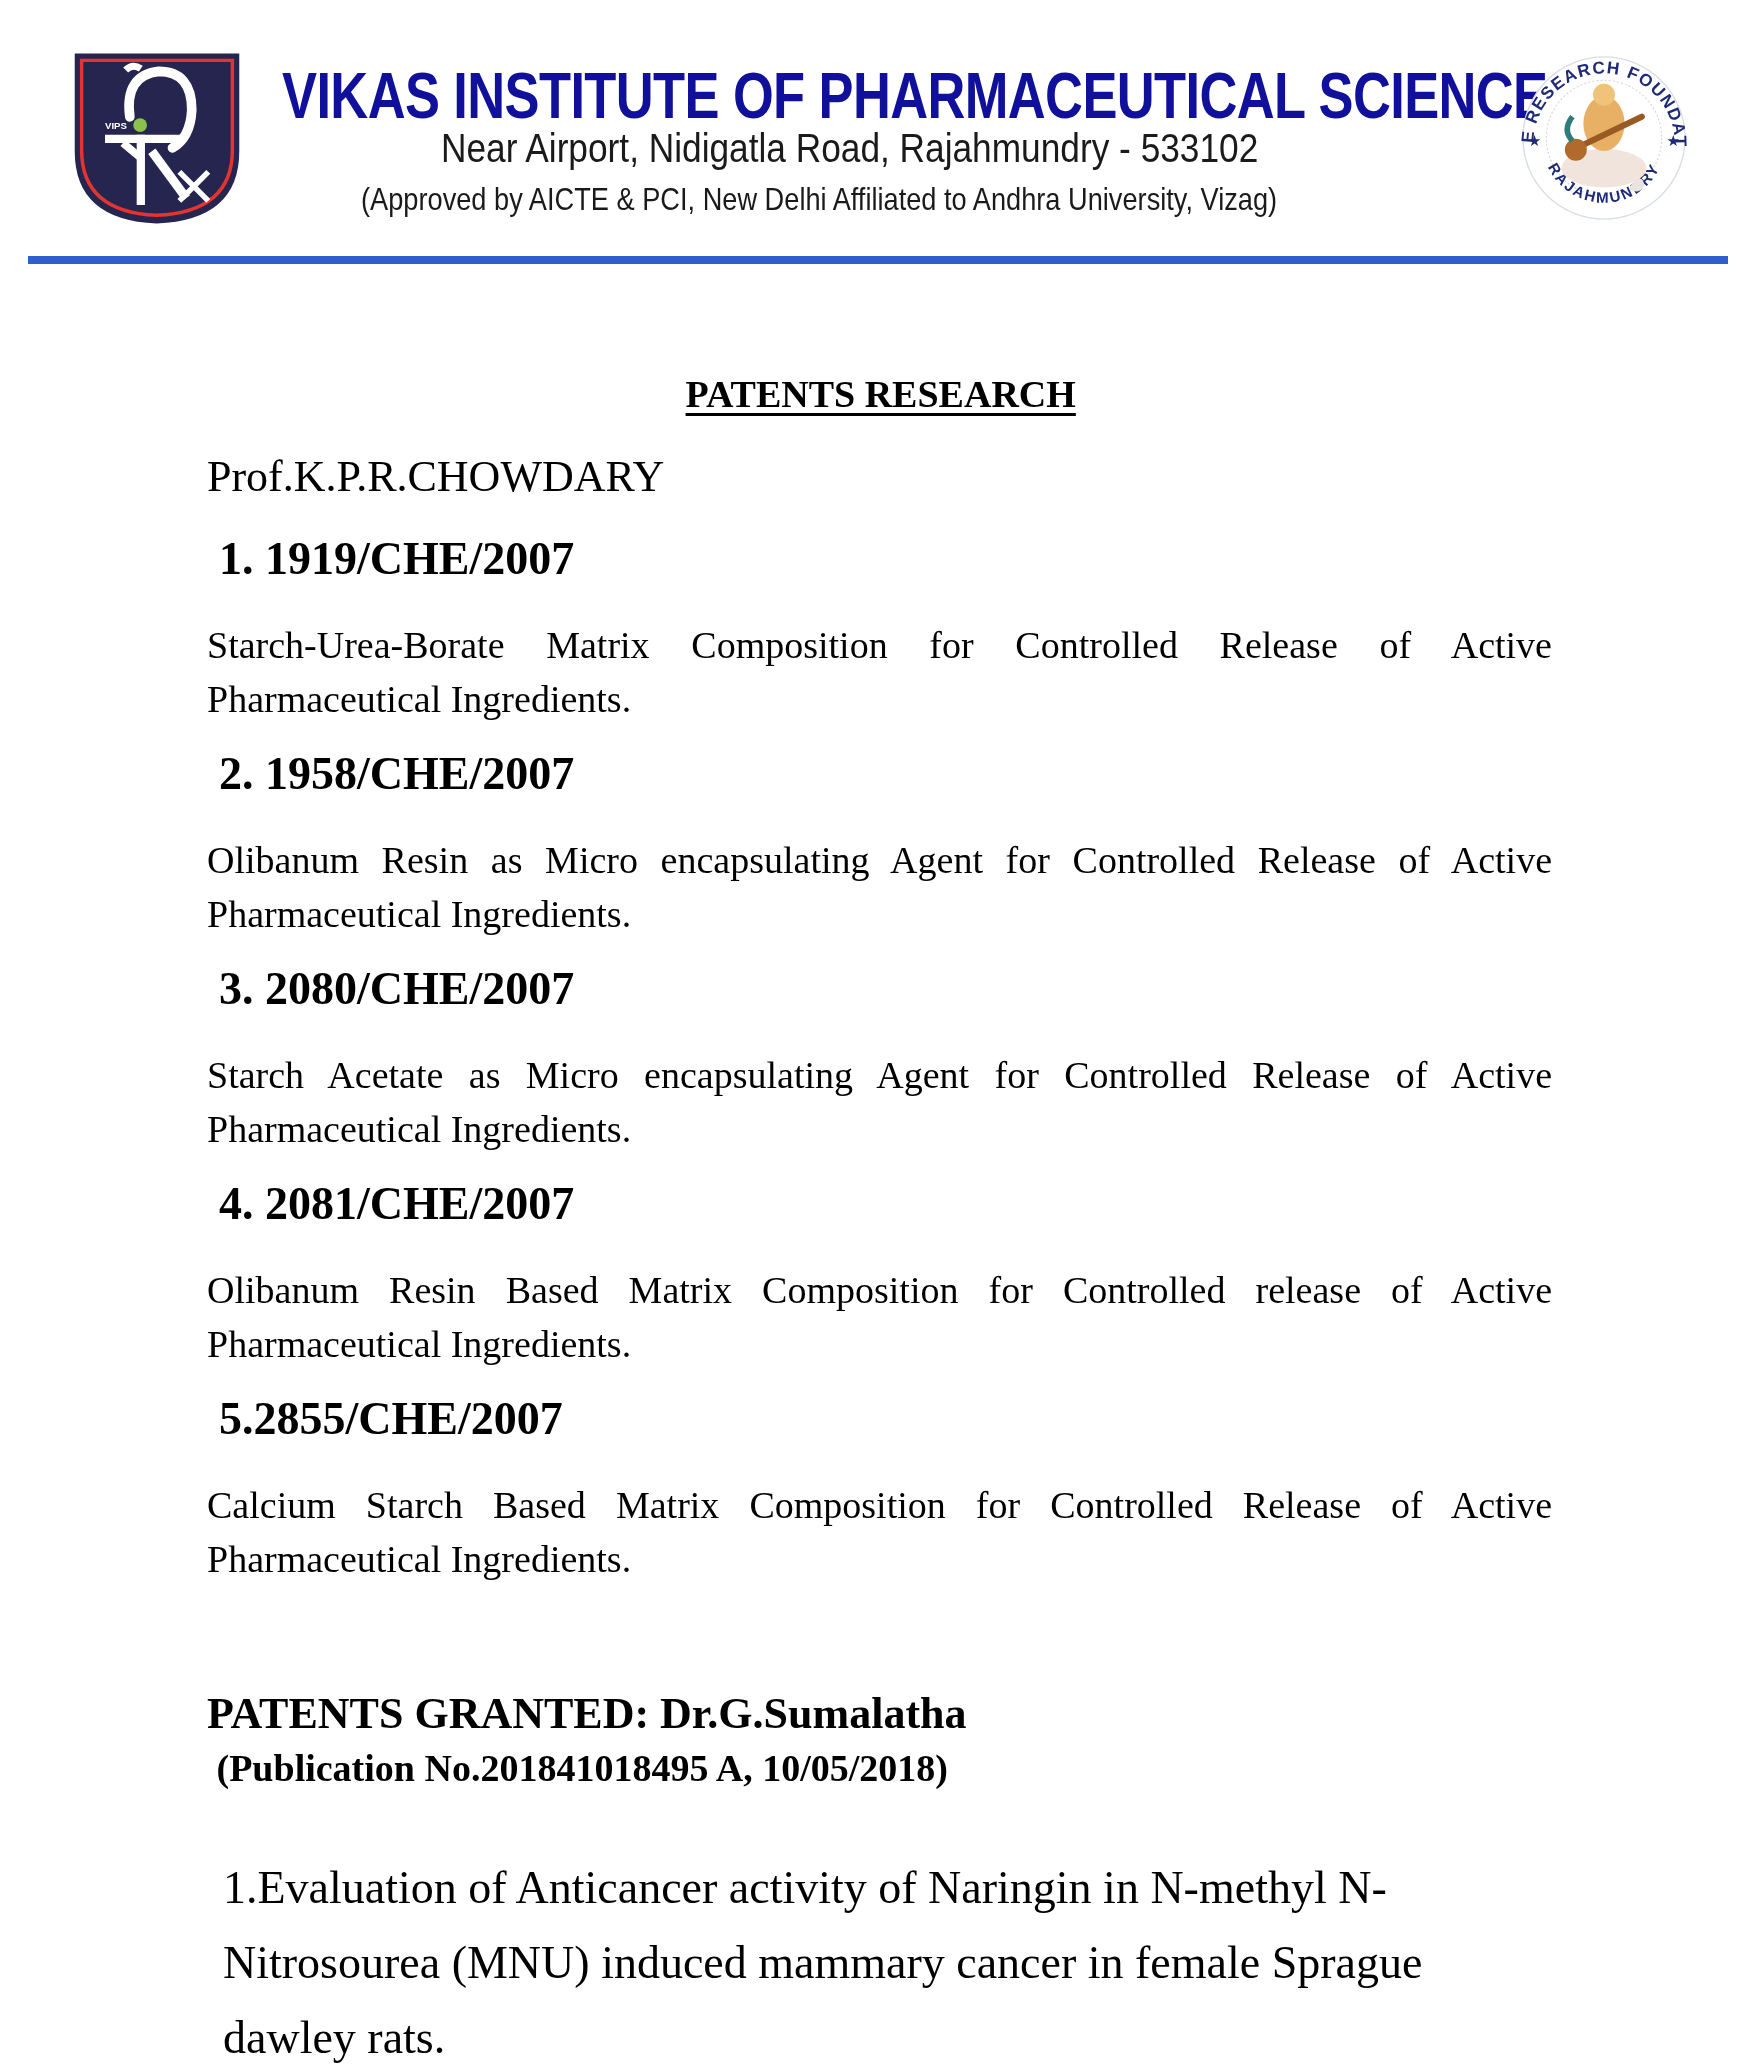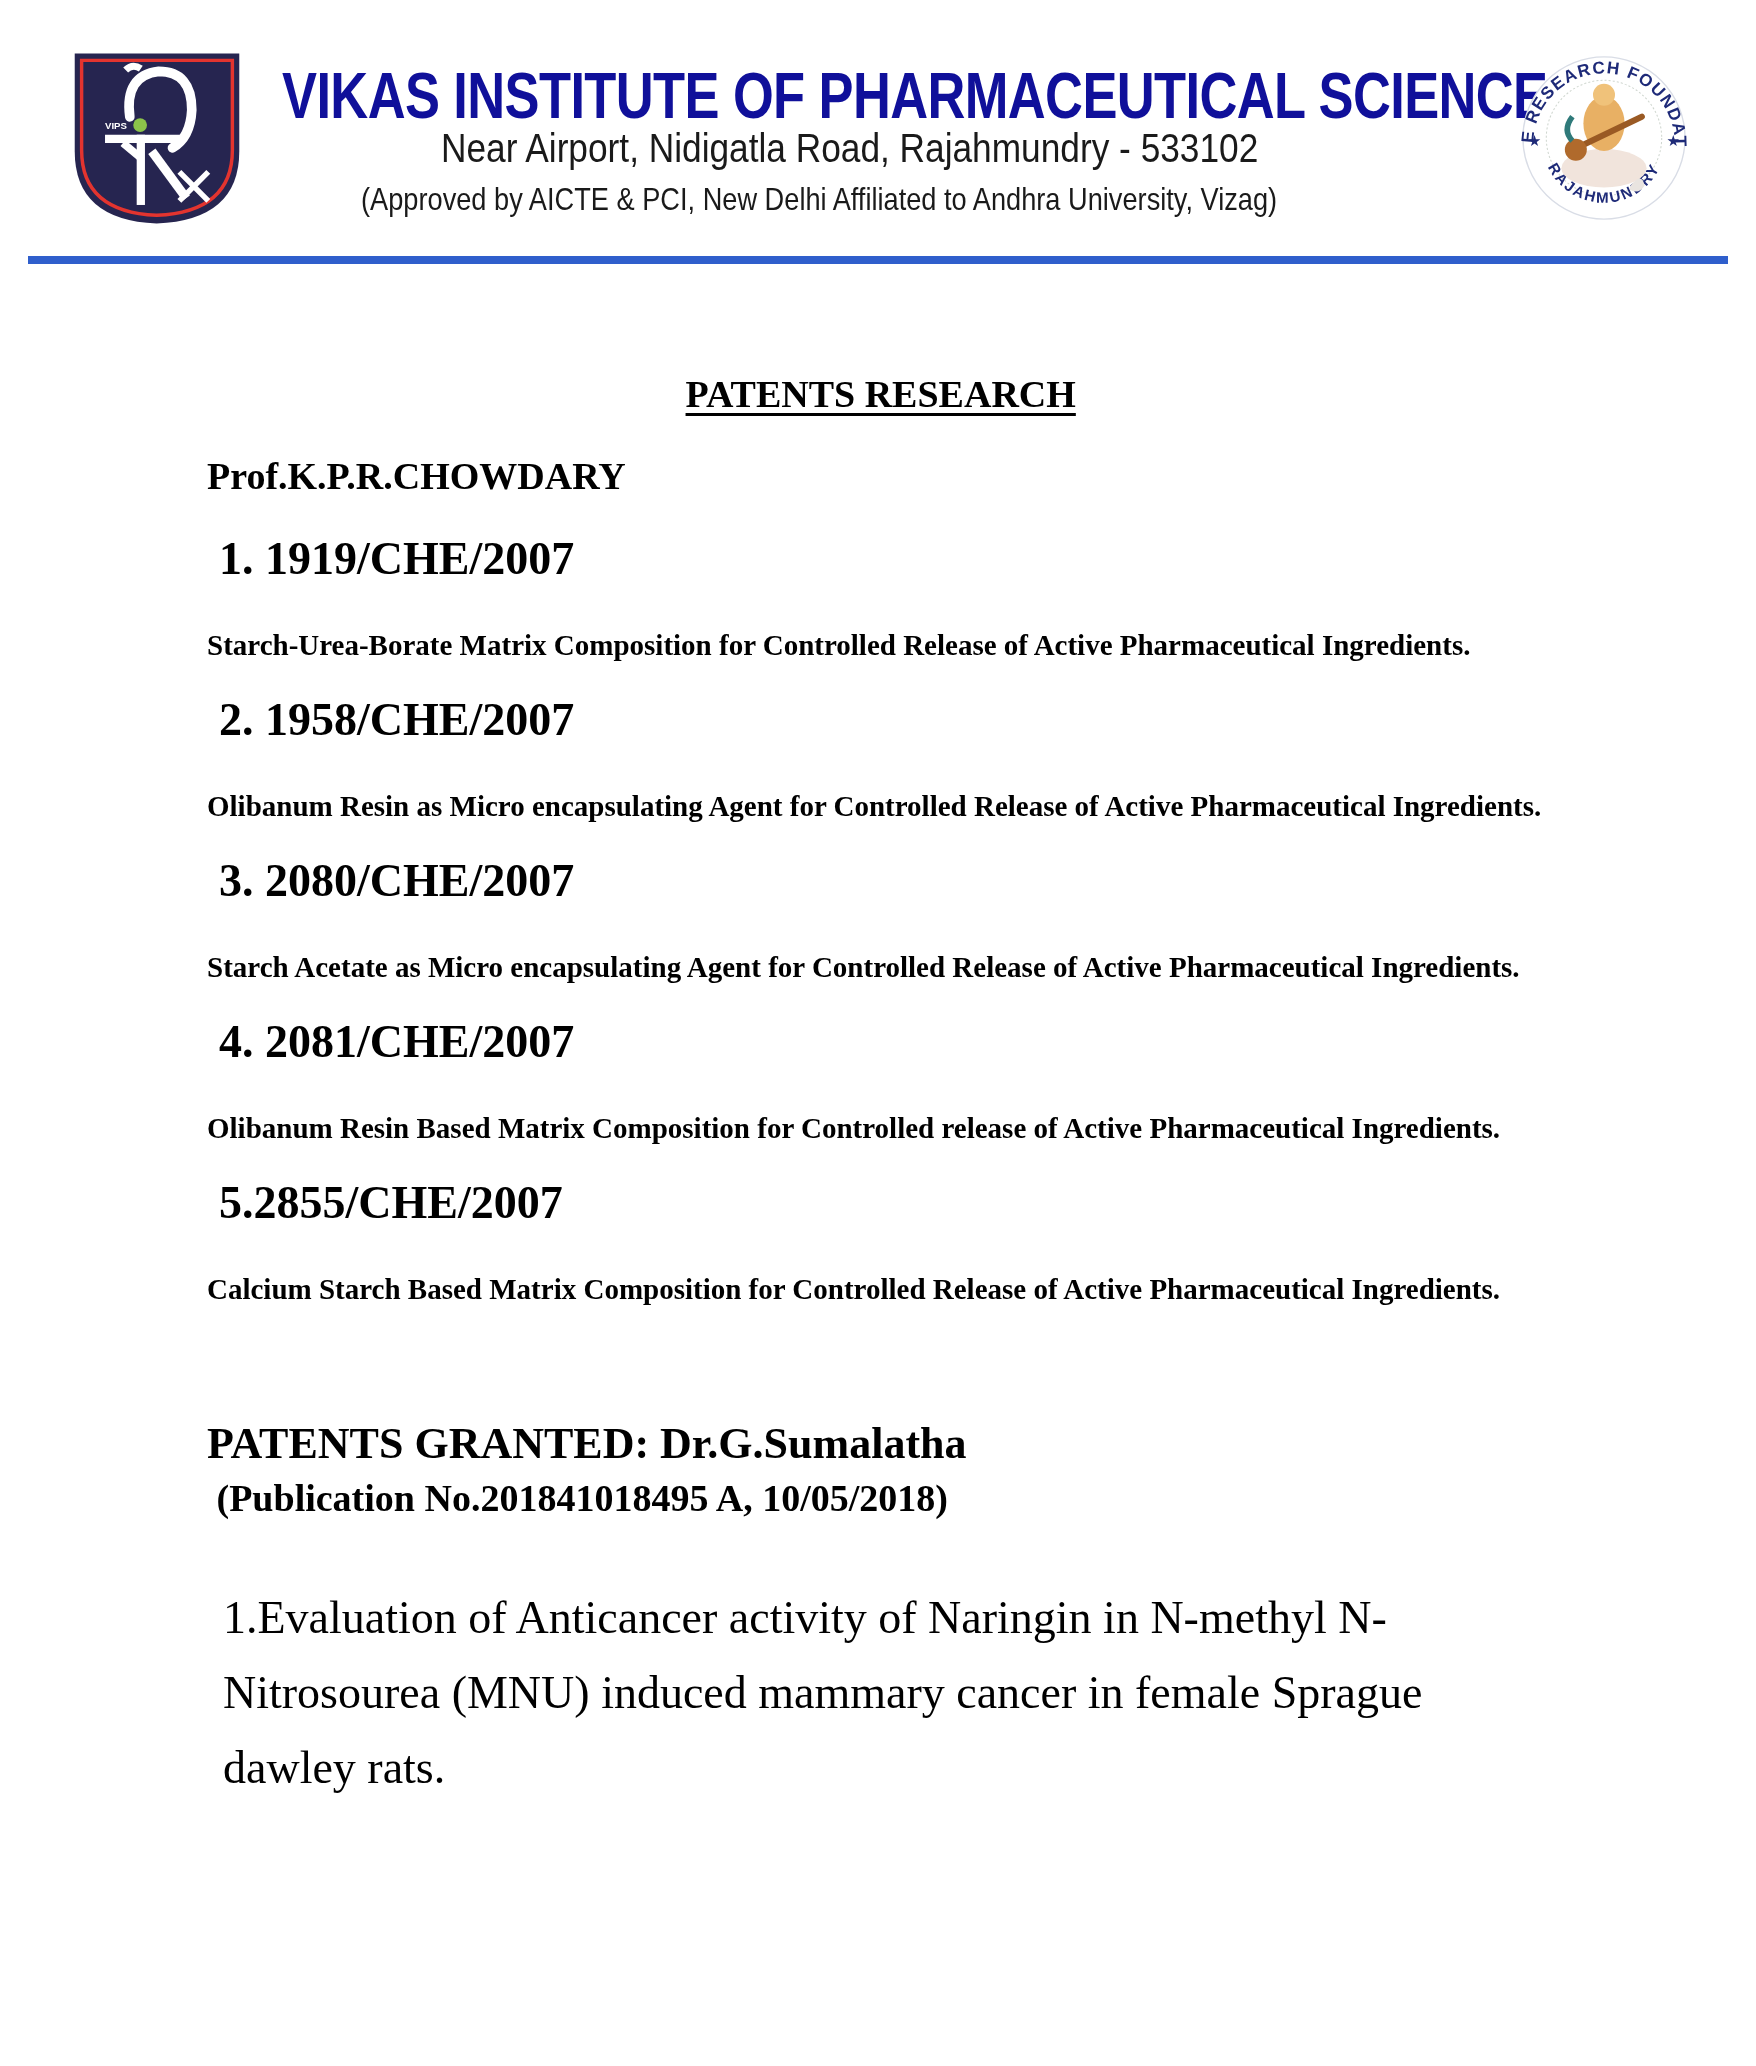--- a/index.html
+++ b/index.html
@@ -37,27 +37,27 @@
   .content {
     position: absolute; left: 207px; top: 372px; width: 1346px;
     font-family: "Liberation Serif", serif; color: #000;
   }
   .doc-title {
     text-align: center; font-weight: 700; font-size: 38px; line-height: 45px;
     text-decoration: underline; text-decoration-thickness: 2.8px; text-underline-offset: 5.5px;
     margin: 0 0 37px 0; padding-left: 1.4px;
   }
   .author {
-    font-weight: 700; font-size: 38px; line-height: 45px; margin: 0 0 37px 0;
+    font-weight: 400; font-size: 44px; line-height: 45px; margin: 0 0 37px 0;
   }
   .patent-number {
     font-weight: 700; font-size: 46px; line-height: 45px; margin: 0 0 37px 12px;
   }
   .patent-title {
-    font-size: 29px; line-height: 54px; text-align: justify; margin: 0 1px 25px 0; font-weight: bold;
+    font-size: 38px; line-height: 54px; text-align: justify; margin: 0 1px 25px 0;
   }
   .granted-block { margin-top: 101px; }
   .granted-heading {
     font-weight: 700; font-size: 44px; line-height: 54px; margin: 0;
   }
   .granted-pub {
     font-weight: 700; font-size: 38px; line-height: 54px; margin: 0 0 55px 0; white-space: pre;
   }
   .granted-item {
     font-size: 46px; line-height: 75px; margin: 16px;

